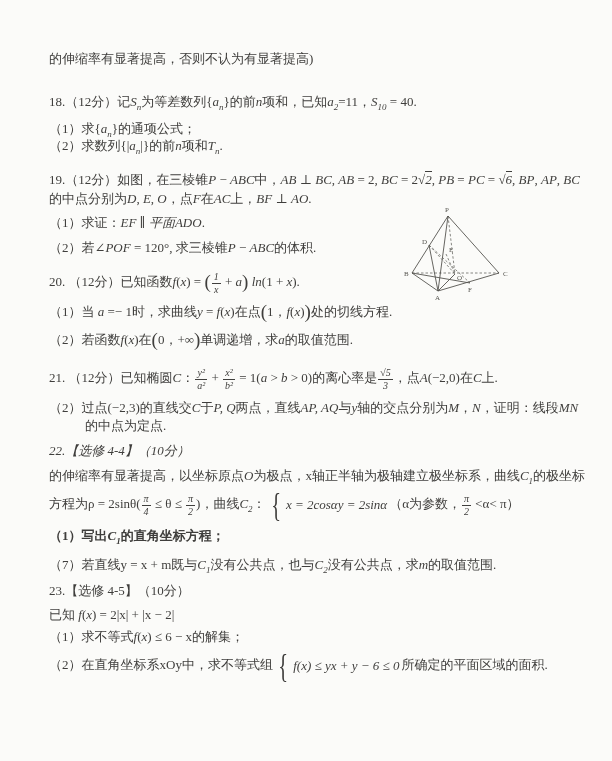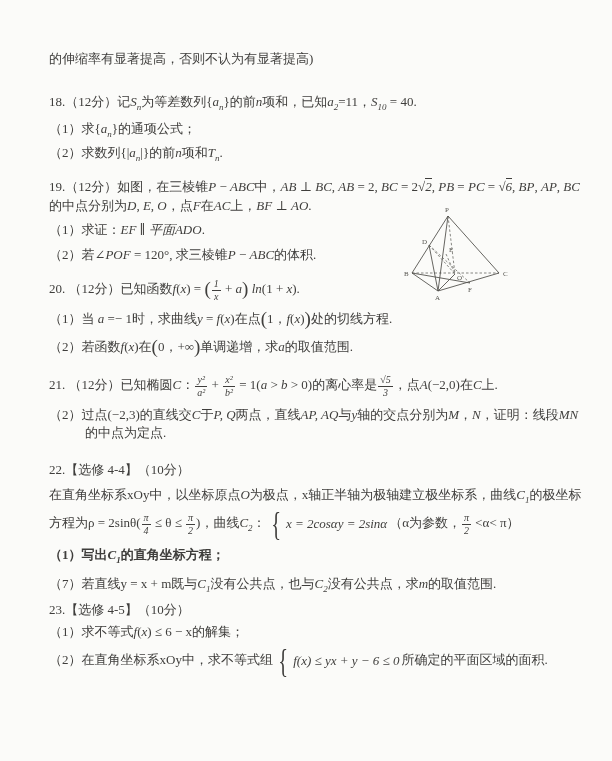--- a/index.html
+++ b/index.html
@@ -50,43 +50,44 @@
   .figure text{font-size:7px;fill:#55544f;font-family:"Liberation Serif","DejaVu Serif",serif;}
 </style>
 </head>
 <body>
 
 <div class="page">
   <div class="content">
       <div class="line"><span class="t">的伸缩率有显著提高，否则不认为有显著提高)</span></div>
       <div class="line" style="margin-top: 26px;"><span class="t">18.（12分）记</span><span class="mi">S</span><sub class="mi">n</sub><span class="t">为等差数列{</span><span class="mi">a</span><sub class="mi">n</sub><span class="t">}的前</span><span class="mi">n</span><span class="t">项和，已知</span><span class="mi">a</span><sub class="mi">2</sub><span class="t">=11，</span><span class="mi">S</span><sub class="mi">10</sub><span class="t"> = 40.</span></div>
       <div class="line" style="margin-top: 10px;"><span class="t">（1）求{</span><span class="mi">a</span><sub class="mi">n</sub><span class="t">}的通项公式；</span></div>
-      <div class="line" style="margin-top: 7px;"><span class="t">（2）求数列{|</span><span class="mi">a</span><sub class="mi">n</sub><span class="t">|}的前</span><span class="mi">n</span><span class="t">项和</span><span class="mi">T</span><sub class="mi">n</sub><span class="t">.</span></div>
+      <div class="line" style=""><span class="t">（2）求数列{|</span><span class="mi">a</span><sub class="mi">n</sub><span class="t">|}的前</span><span class="mi">n</span><span class="t">项和</span><span class="mi">T</span><sub class="mi">n</sub><span class="t">.</span></div>
       <div class="line" style="margin-top: 17px;"><span class="t">19.（12分）如图，在三棱锥</span><span class="mi">P</span><span class="t"> − </span><span class="mi">ABC</span><span class="t">中，</span><span class="mi">AB</span><span class="t"> ⊥ </span><span class="mi">BC</span><span class="t">, </span><span class="mi">AB</span><span class="t"> = 2, </span><span class="mi">BC</span><span class="t"> = 2</span><span class="sqrt"><span class="rad">√</span><span class="radi">2</span></span><span class="t">, </span><span class="mi">PB</span><span class="t"> = </span><span class="mi">PC</span><span class="t"> = </span><span class="sqrt"><span class="rad">√</span><span class="radi">6</span></span><span class="t">, </span><span class="mi">BP</span><span class="t">, </span><span class="mi">AP</span><span class="t">, </span><span class="mi">BC</span></div>
       <div class="line" style="margin-top: 2px;"><span class="t">的中点分别为</span><span class="mi">D</span><span class="t">, </span><span class="mi">E</span><span class="t">, </span><span class="mi">O</span><span class="t">，点</span><span class="mi">F</span><span class="t">在</span><span class="mi">AC</span><span class="t">上，</span><span class="mi">BF</span><span class="t"> ⊥ </span><span class="mi">AO</span><span class="t">.</span></div>
       <div class="line" style="margin-top: 7px;"><span class="t">（1）求证：</span><span class="mi">EF</span><span class="t"> ∥ </span><span class="mi">平面ADO</span><span class="t">.</span></div>
       <div class="line" style="margin-top: 8px;"><span class="t">（2）若∠</span><span class="mi">POF</span><span class="t"> = 120°, 求三棱锥</span><span class="mi">P</span><span class="t"> − </span><span class="mi">ABC</span><span class="t">的体积.</span></div>
       <div class="line" style="margin-top: 16px;"><span class="t">20.  （12分）已知函数</span><span class="mi">f</span><span class="t">(</span><span class="mi">x</span><span class="t">) = </span><span class="big">(</span><span class="frac"><span class="fn">1</span><span class="fd">x</span></span><span class="t"> + </span><span class="mi">a</span><span class="big">)</span><span class="t"> </span><span class="mi">ln</span><span class="t">(1 + </span><span class="mi">x</span><span class="t">).</span></div>
       <div class="line" style="margin-top: 8px;"><span class="t">（1）当 </span><span class="mi">a</span><span class="t"> =− 1时，求曲线</span><span class="mi">y</span><span class="t"> = </span><span class="mi">f</span><span class="t">(</span><span class="mi">x</span><span class="t">)在点</span><span class="big">(</span><span class="t">1，</span><span class="mi">f</span><span class="t">(</span><span class="mi">x</span><span class="t">)</span><span class="big">)</span><span class="t">处的切线方程.</span></div>
       <div class="line" style="margin-top: 11px;"><span class="t">（2）若函数</span><span class="mi">f</span><span class="t">(</span><span class="mi">x</span><span class="t">)在</span><span class="big">(</span><span class="t">0，+∞</span><span class="big">)</span><span class="t">单调递增，求</span><span class="mi">a</span><span class="t">的取值范围.</span></div>
       <div class="line" style="margin-top: 20px;"><span class="t">21.  （12分）已知椭圆</span><span class="mi">C</span><span class="t">：</span><span class="frac"><span class="fn">y²</span><span class="fd">a²</span></span><span class="t"> + </span><span class="frac"><span class="fn">x²</span><span class="fd">b²</span></span><span class="t"> = 1(</span><span class="mi">a</span><span class="t"> &gt; </span><span class="mi">b</span><span class="t"> &gt; 0)的离心率是</span><span class="frac"><span class="fn">√5</span><span class="fd">3</span></span><span class="t">，点</span><span class="mi">A</span><span class="t">(−2,0)在</span><span class="mi">C</span><span class="t">上.</span></div>
       <div class="line" style="margin-top: 8px;"><span class="t">（2）过点(−2,3)的直线交</span><span class="mi">C</span><span class="t">于</span><span class="mi">P, Q</span><span class="t">两点，直线</span><span class="mi">AP, AQ</span><span class="t">与</span><span class="mi">y</span><span class="t">轴的交点分别为</span><span class="mi">M</span><span class="t">，</span><span class="mi">N</span><span class="t">，证明：线段</span><span class="mi">MN</span></div>
       <div class="line" style="margin-top: 1px; padding-left: 36px;"><span class="t">的中点为定点.</span></div>
-      <div class="line" style="margin-top: 20px;"><span class="t">22.【选修 4-4】（10分）</span></div>
-      <div class="line" style="margin-top: 8px;"><span class="t">在直角坐标系xOy中，以坐标原点</span><span class="mi">O</span><span class="t">为极点，x轴正半轴为极轴建立极坐标系，曲线</span><span class="mi">C</span><sub class="mi">1</sub><span class="t">的极坐标</span></div>
+      <div class="line" style="margin-top: 8px; font-style: italic;"><span class="t">22.【选修 4-4】（10分）</span></div>
+      <div class="line" style="margin-top: 8px;"><span class="t">的伸缩率有显著提高，以坐标原点</span><span class="mi">O</span><span class="t">为极点，x轴正半轴为极轴建立极坐标系，曲线</span><span class="mi">C</span><sub class="mi">1</sub><span class="t">的极坐标</span></div>
       <div class="line" style="margin-top: 6px;"><span class="t">方程为ρ = 2sinθ(</span><span class="frac"><span class="fn">π</span><span class="fd">4</span></span><span class="t"> ≤ θ ≤ </span><span class="frac"><span class="fn">π</span><span class="fd">2</span></span><span class="t">)，曲线</span><span class="mi">C</span><sub class="mi">2</sub><span class="t">：</span><span class="cases">
           <span class="brace">{</span>
           <span class="rows">
             <span>x = 2cosα</span>
             <span>y = 2sinα</span>
           </span>
         </span><span class="t">（α为参数，</span><span class="frac"><span class="fn">π</span><span class="fd">2</span></span><span class="t"> &lt;α&lt; π）</span></div>
       <div class="line" style="margin-top: 6px; font-weight: bold;"><span class="t">（1）写出</span><span class="mi">C</span><sub class="mi">1</sub><span class="t">的直角坐标方程；</span></div>
       <div class="line" style="margin-top: 12px;"><span class="t">（7）若直线y = x + m既与</span><span class="mi">C</span><sub class="mi">1</sub><span class="t">没有公共点，也与</span><span class="mi">C</span><sub class="mi">2</sub><span class="t">没有公共点，求</span><span class="mi">m</span><span class="t">的取值范围.</span></div>
       <div class="line" style="margin-top: 9px;"><span class="t">23.【选修 4-5】（10分）</span></div>
+      <div class="line" style="margin-top: 7px;"><span class="t">已知 </span><span class="mi">f</span><span class="t">(</span><span class="mi">x</span><span class="t">) = 2|x| + |x − 2|</span></div>
       <div class="line" style="margin-top: 5px;"><span class="t">（1）求不等式</span><span class="mi">f</span><span class="t">(</span><span class="mi">x</span><span class="t">) ≤ 6 − x的解集；</span></div>
       <div class="line" style="margin-top: 6px;"><span class="t">（2）在直角坐标系xOy中，求不等式组</span><span class="cases">
           <span class="brace">{</span>
           <span class="rows">
             <span>f(x) ≤ y</span>
             <span>x + y − 6 ≤ 0</span>
           </span>
         </span><span class="t">所确定的平面区域的面积.</span></div>
     </div>
   <div class="figure">

